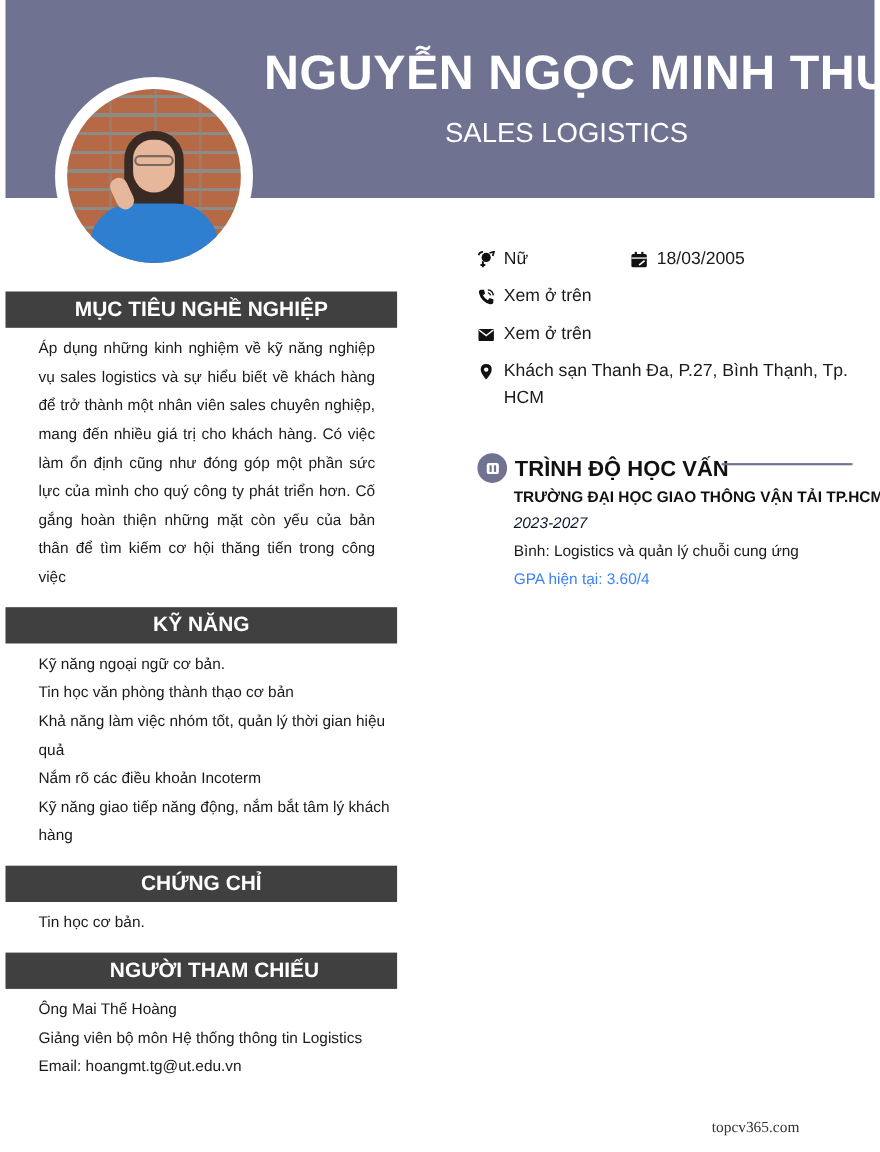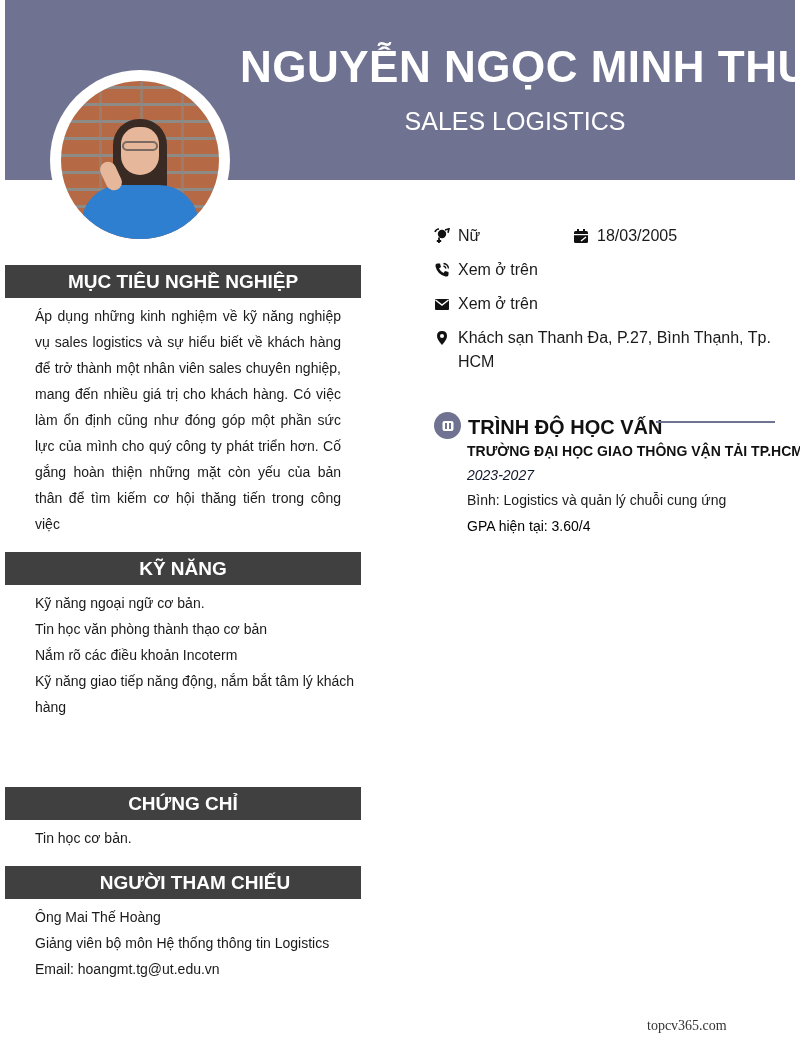--- a/index.html
+++ b/index.html
@@ -75,21 +75,21 @@
   .edu-badge {
     width: 27px; height: 27px; border-radius: 50%; background: #6f7290;
     display: flex; align-items: center; justify-content: center; margin-right: 7px;
   }
   .edu-title { font-size: 20px; font-weight: bold; color: #111; white-space: nowrap; }
   .edu-line { position: absolute; left: 656px; top: 421px; width: 119px; height: 2px; background: #6f7290; }
 
   .edu-school { position: absolute; left: 467px; top: 443px; font-size: 14px; font-weight: bold; color: #111; white-space: nowrap; }
   .edu-years { position: absolute; left: 467px; top: 467px; font-size: 14px; font-style: italic; color: #0f172a; }
   .edu-major { position: absolute; left: 467px; top: 492px; font-size: 14px; color: #1a1a1a; }
-  .edu-gpa { position: absolute; left: 467px; top: 518px; font-size: 14px; color: #000000; }
+  .edu-gpa { position: absolute; left: 467px; top: 518px; font-size: 14px; color: #3b82f6; }
 
   .watermark { position: absolute; left: 647px; top: 1018px; font-family: Liberation Serif, serif; font-size: 14px; color: #333; }
 </style>
 </head>
 <body>
 
 <div class="header"></div>
 <div class="name">NGUYỄN NGỌC MINH THƯ</div>
 <div class="job-title">SALES LOGISTICS</div>
 
@@ -104,20 +104,21 @@
   </div>
 </div>
 
 <div class="section-bar" style="top:265px;">MỤC TIÊU NGHỀ NGHIỆP</div>
 <div class="body-text justify" style="top:303px;">Áp dụng những kinh nghiệm về kỹ năng nghiệp vụ sales logistics và sự hiểu biết về khách hàng để trở thành một nhân viên sales chuyên nghiệp, mang đến nhiều giá trị cho khách hàng. Có việc làm ổn định cũng như đóng góp một phần sức lực của mình cho quý công ty phát triển hơn. Cố gắng hoàn thiện những mặt còn yếu của bản thân để tìm kiếm cơ hội thăng tiến trong công việc</div>
 
 <div class="section-bar" style="top:552px;">KỸ NĂNG</div>
 <div class="body-text" style="top:590px; width:320px;">
   <span class="list-item">Kỹ năng ngoại ngữ cơ bản.</span>
   <span class="list-item">Tin học văn phòng thành thạo cơ bản</span>
+  <span class="list-item">Khả năng làm việc nhóm tốt, quản lý thời gian hiệu quả</span>
   <span class="list-item">Nắm rõ các điều khoản Incoterm</span>
   <span class="list-item">Kỹ năng giao tiếp năng động, nắm bắt tâm lý khách hàng</span>
 </div>
 
 <div class="section-bar" style="top:787px;">CHỨNG CHỈ</div>
 <div class="body-text" style="top:825px;">
   <span class="list-item">Tin học cơ bản.</span>
 </div>
 
 <div class="section-bar" style="top:866px;padding-left:24px;">NGƯỜI THAM CHIẾU</div>

